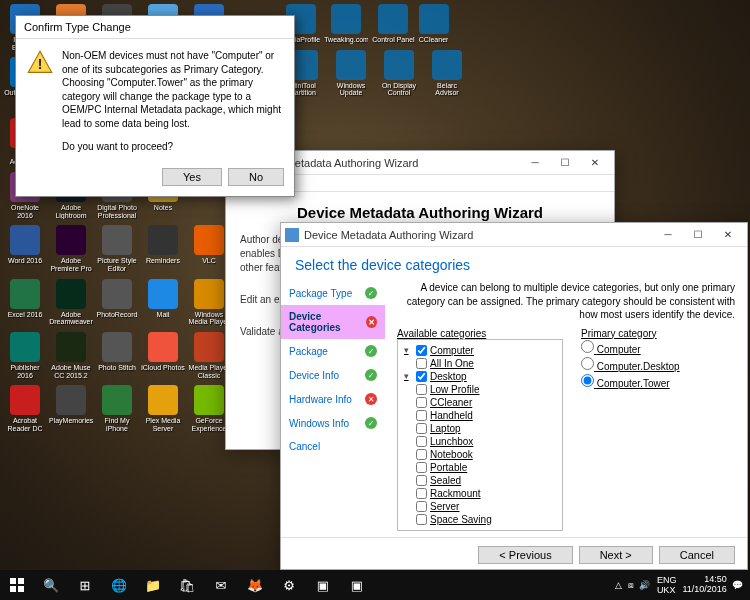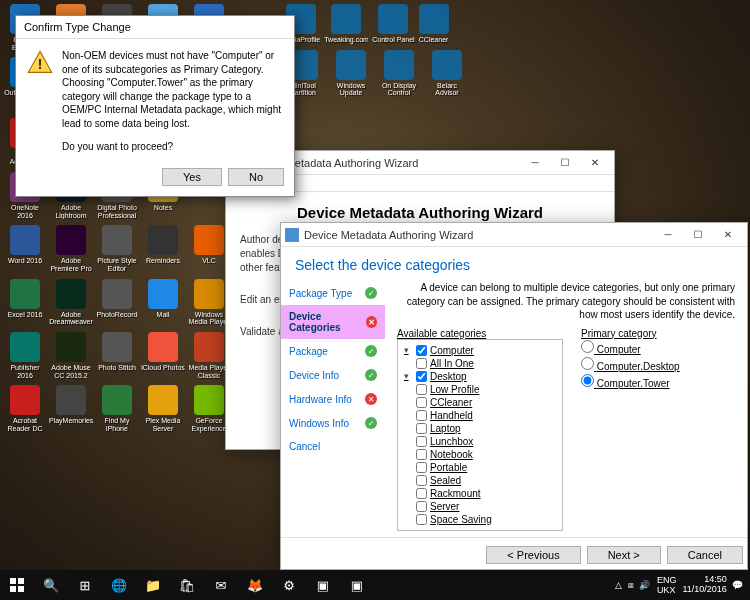--- a/index.html
+++ b/index.html
@@ -48,21 +48,21 @@
 .statusicon.err { background: #e53935; }
 .mainpane { flex: 1; padding: 0 12px; font-size: 10px; }
 .mainpane .hint { margin-bottom: 6px; line-height: 1.35; text-align: right; }
 .cols { display: flex; gap: 18px; text-decoration: underline; }
 .treebox { border: 1px solid #bbb; padding: 4px 6px; height: 192px; overflow-y: auto; width: 166px; }
 .treebox .trow { display: flex; align-items: center; gap: 3px; padding: 1px 0; white-space: nowrap; }
 .treebox input[type=checkbox] { width: 11px; height: 11px; }
 .tog { width: 9px; font-size: 9px; color: #555; cursor: pointer; }
 .ind1 { padding-left: 10px; } .ind2 { padding-left: 24px; } .ind3 { padding-left: 38px; }
 .radiogrp label { display: block; padding: 1px 0; }
-.btnrow { display: flex; justify-content: flex-end; gap: 6px; padding: 8px 4px; border-top: 1px solid #e0e0e0; }
+.btnrow { display: flex; justify-content: flex-end; gap: 6px; padding: 8px 12px; border-top: 1px solid #e0e0e0; }
 
 
 .taskbar { position: absolute; bottom: 0; left: 0; right: 0; height: 30px; background: #101010; display: flex; align-items: center; z-index: 200; }
 .taskbar .tbtn { width: 34px; height: 30px; display: flex; align-items: center; justify-content: center; color: #fff; font-size: 13px; cursor: pointer; }
 .tray { margin-left: auto; display: flex; align-items: center; color: #fff; font-size: 9px; padding-right: 6px; gap: 6px; }
 .tray .clock { text-align: right; line-height: 1.1; }
 
 ::-webkit-scrollbar { width: 14px; }
 ::-webkit-scrollbar-track { background: #f0f0f0; }
 ::-webkit-scrollbar-thumb { background: #c0c0c0; }

